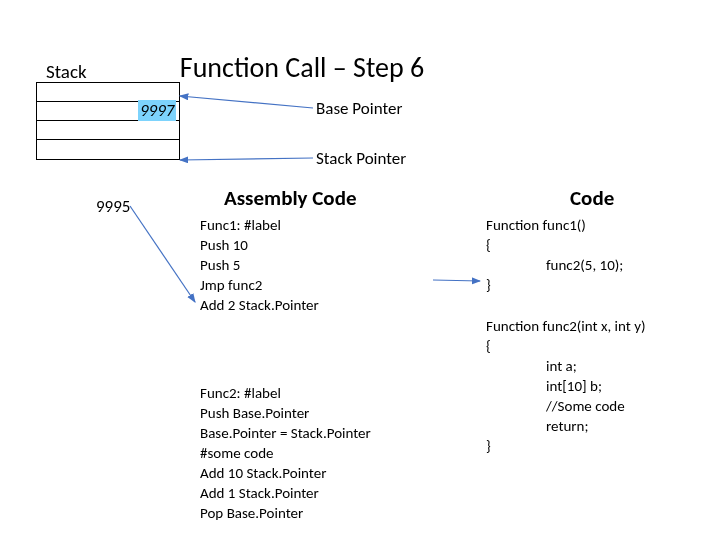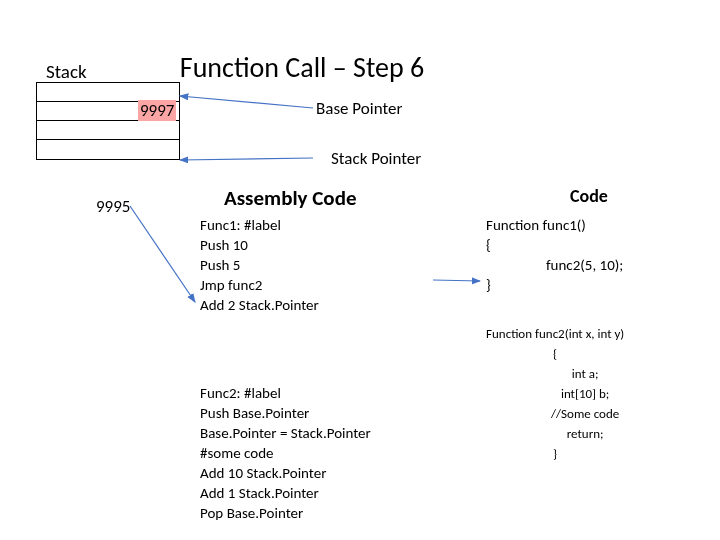--- a/index.html
+++ b/index.html
@@ -3,29 +3,29 @@
 <meta charset="utf-8">
 <style>
   * { margin: 0; padding: 0; box-sizing: border-box; }
   body { width: 720px; height: 540px; background: #fff; font-family: Calibri, Arial, sans-serif; position: relative; color: #000; }
   .title { position: absolute; top: 18px; left: 0; width: 604px; text-align: center; font-size: 28px; margin-top: 32px; }
   .stack-label { position: absolute; left: 46px; top: 60px; font-size: 19px; }
   .stack-box { position: absolute; left: 36px; top: 82px; width: 144px; border: 1px solid #000; }
   .stack-row { height: 19px; border-bottom: 1px solid #000; }
   .stack-row:last-child { border-bottom: none; }
   .bp-label { position: absolute; left: 316px; top: 98px; font-size: 17px; text-align: right; }
-  .sp-label { position: absolute; left: 316px; top: 148px; font-size: 17px; margin-left: 15px; }
-  .v9997 { position: absolute; left: 138px; top: 100px; font-size: 17px; background:#fca5a5; padding:0 2px;}
+  .sp-label { position: absolute; left: 316px; top: 148px; font-size: 17px; }
+  .v9997 { position: absolute; left: 138px; top: 100px; font-size: 17px; background:#7dd3fc; padding:0 2px;font-style:italic;}
   .v9995 { position: absolute; left: 96px; top: 196px; font-size: 17px; }
   .asm-head { position: absolute; left: 224px; top: 185px; font-size: 21px; font-weight: bold; }
-  .code-head { position: absolute; left: 570px; top: 185px; font-size: 18px; font-weight: bold; text-align: center; }
+  .code-head { position: absolute; left: 570px; top: 185px; font-size: 21px; font-weight: bold; text-align: center; }
   .asm-block1 { position: absolute; left: 200px; top: 215px; font-size: 15px; line-height: 20px; }
   .asm-block2 { position: absolute; left: 200px; top: 335px; font-size: 15px; line-height: 20px; margin-top: 48px; }
   .code-block1 { position: absolute; left: 486px; top: 215px; font-size: 15px; line-height: 20px; }
-  .code-block2 { position: absolute; left: 486px; top: 324px; font-size: 13px; line-height: 20px; text-align: center; }
+  .code-block2 { position: absolute; left: 486px; top: 316px; font-size: 15px; line-height: 20px; }
   .indent { padding-left: 60px; display:block;}
   svg.arrows { position: absolute; left:0; top:0; }
 </style>
 </head>
 <body>
 
 <div class="title">Function Call – Step 6</div>
 
 <div class="stack-label">Stack</div>
 <div class="stack-box">

